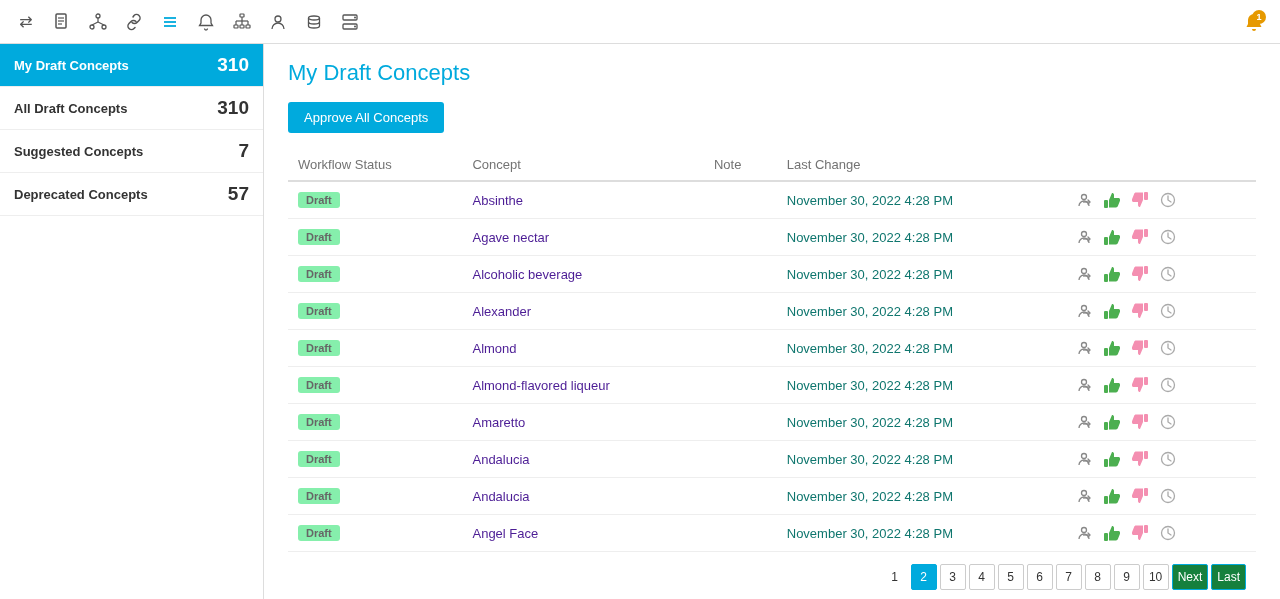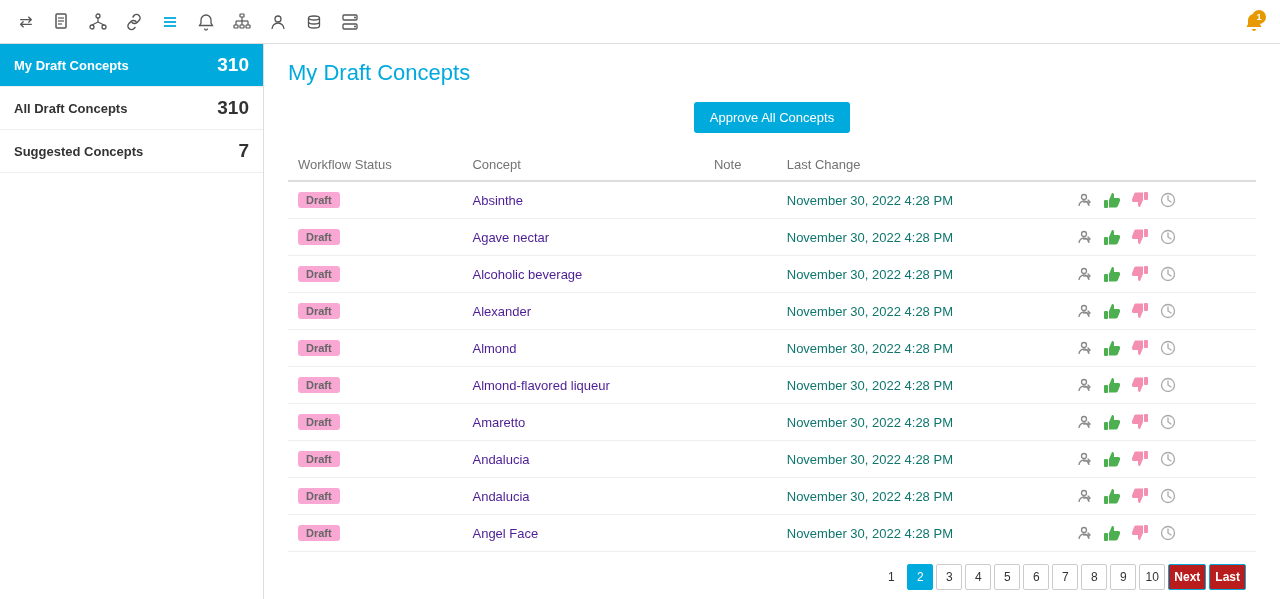--- a/index.html
+++ b/index.html
@@ -110,21 +110,21 @@
       overflow-y: auto;
     }
     .page-title {
       font-size: 22px;
       color: #00aadd;
       font-weight: normal;
       margin-bottom: 16px;
     }
     .toolbar-row {
       display: flex;
-      justify-content: center;
+      justify-content: flex-start;
       margin-bottom: 16px;
     }
     .approve-btn {
       background: #00aadd;
       color: white;
       border: none;
       padding: 8px 16px;
       font-size: 13px;
       cursor: pointer;
       border-radius: 3px;
@@ -143,21 +143,21 @@
       font-weight: normal;
       font-size: 13px;
     }
     .concept-table td {
       padding: 7px 10px;
       border-bottom: 1px solid #eee;
       vertical-align: middle;
     }
     .draft-badge {
       display: inline-block;
-      background: #f9a8d4;
+      background: #86efac;
       color: #666;
       font-size: 11px;
       padding: 2px 8px;
       border-radius: 3px;
       font-weight: bold;
     }
     .concept-link {
       color: #4c1d95;
       text-decoration: none;
       cursor: pointer;
@@ -208,24 +208,24 @@
       cursor: pointer;
       border-radius: 2px;
       padding: 0 5px;
     }
     .page-btn.active {
       background: #00aadd;
       color: white;
       border-color: #00aadd;
     }
     .page-btn.nav {
-      background: #b91c1c;
+      background: #15803d;
       color: white;
       border-color: #00aadd;
-      font-weight: bold;
+      font-weight: normal;
     }
     .page-num-inactive {
       min-width: 26px;
       height: 26px;
       display: flex;
       align-items: center;
       justify-content: center;
       color: #333;
       font-size: 12px;
     }
@@ -326,20 +326,24 @@
       <span class="label">My Draft Concepts</span>
       <span class="count">310</span>
     </div>
     <div class="sidebar-item">
       <span class="label">All Draft Concepts</span>
       <span class="count">310</span>
     </div>
     <div class="sidebar-item">
       <span class="label">Suggested Concepts</span>
       <span class="count">7</span>
+    </div>
+    <div class="sidebar-item">
+      <span class="label">Deprecated Concepts</span>
+      <span class="count">57</span>
     </div>
   </div>
 
   <div class="main">
     <h1 class="page-title">My Draft Concepts</h1>
 
     <div class="toolbar-row">
       <button class="approve-btn">Approve All Concepts</button>
     </div>
 

